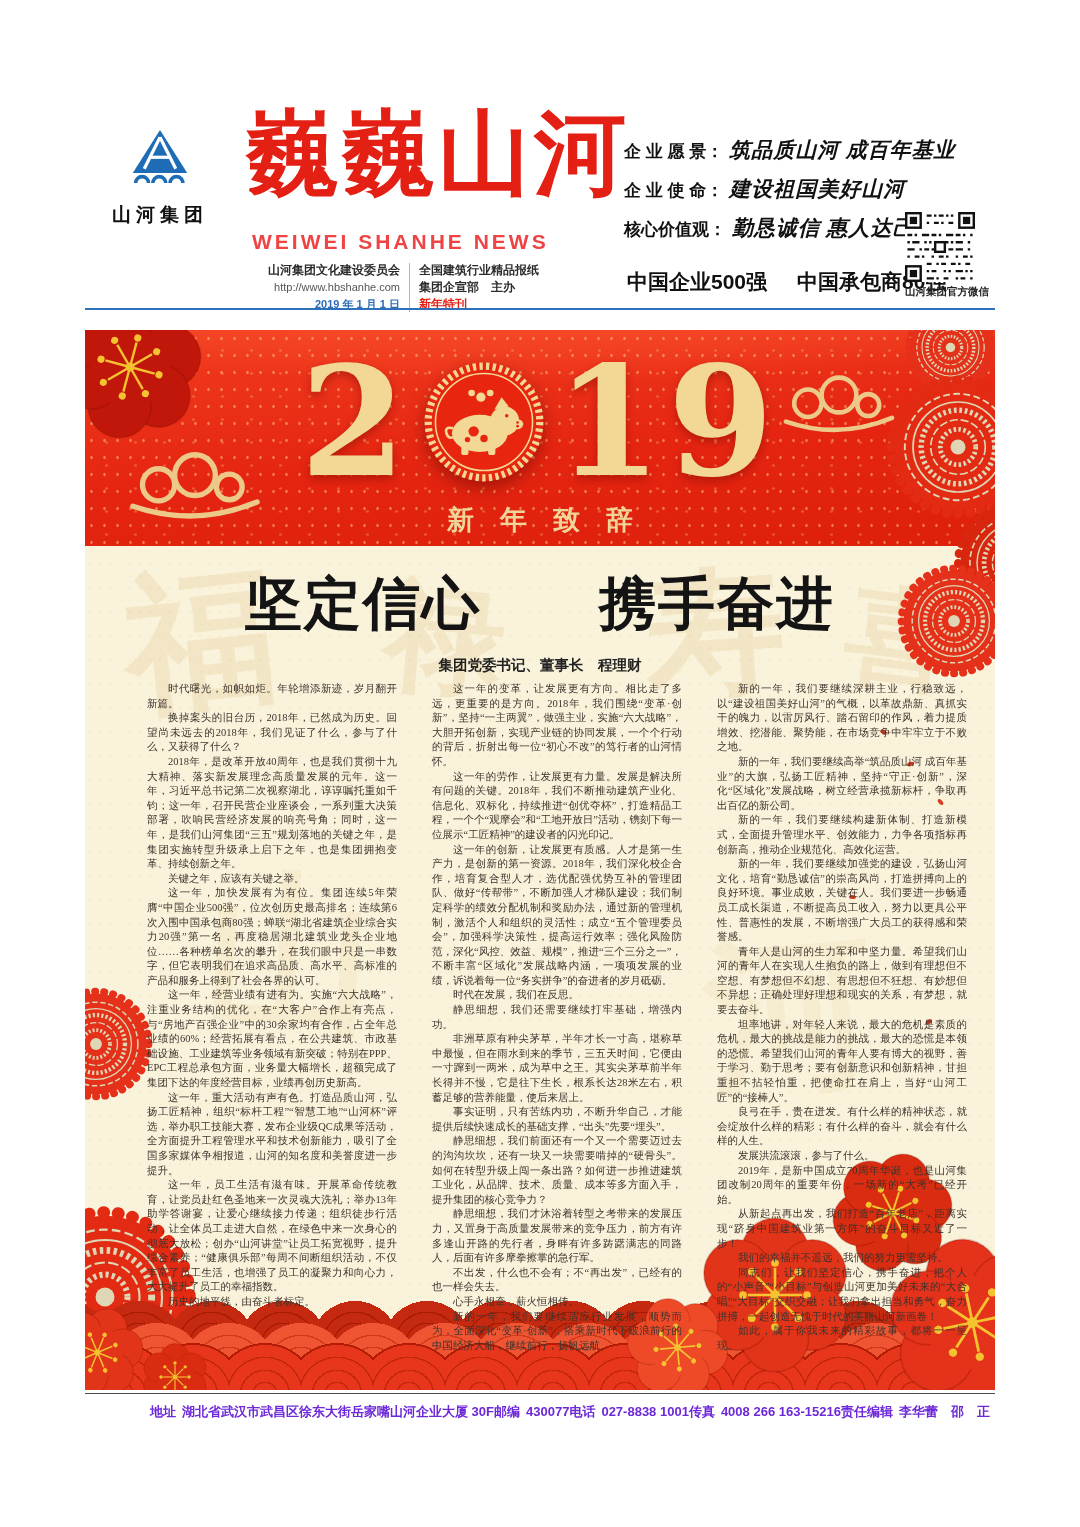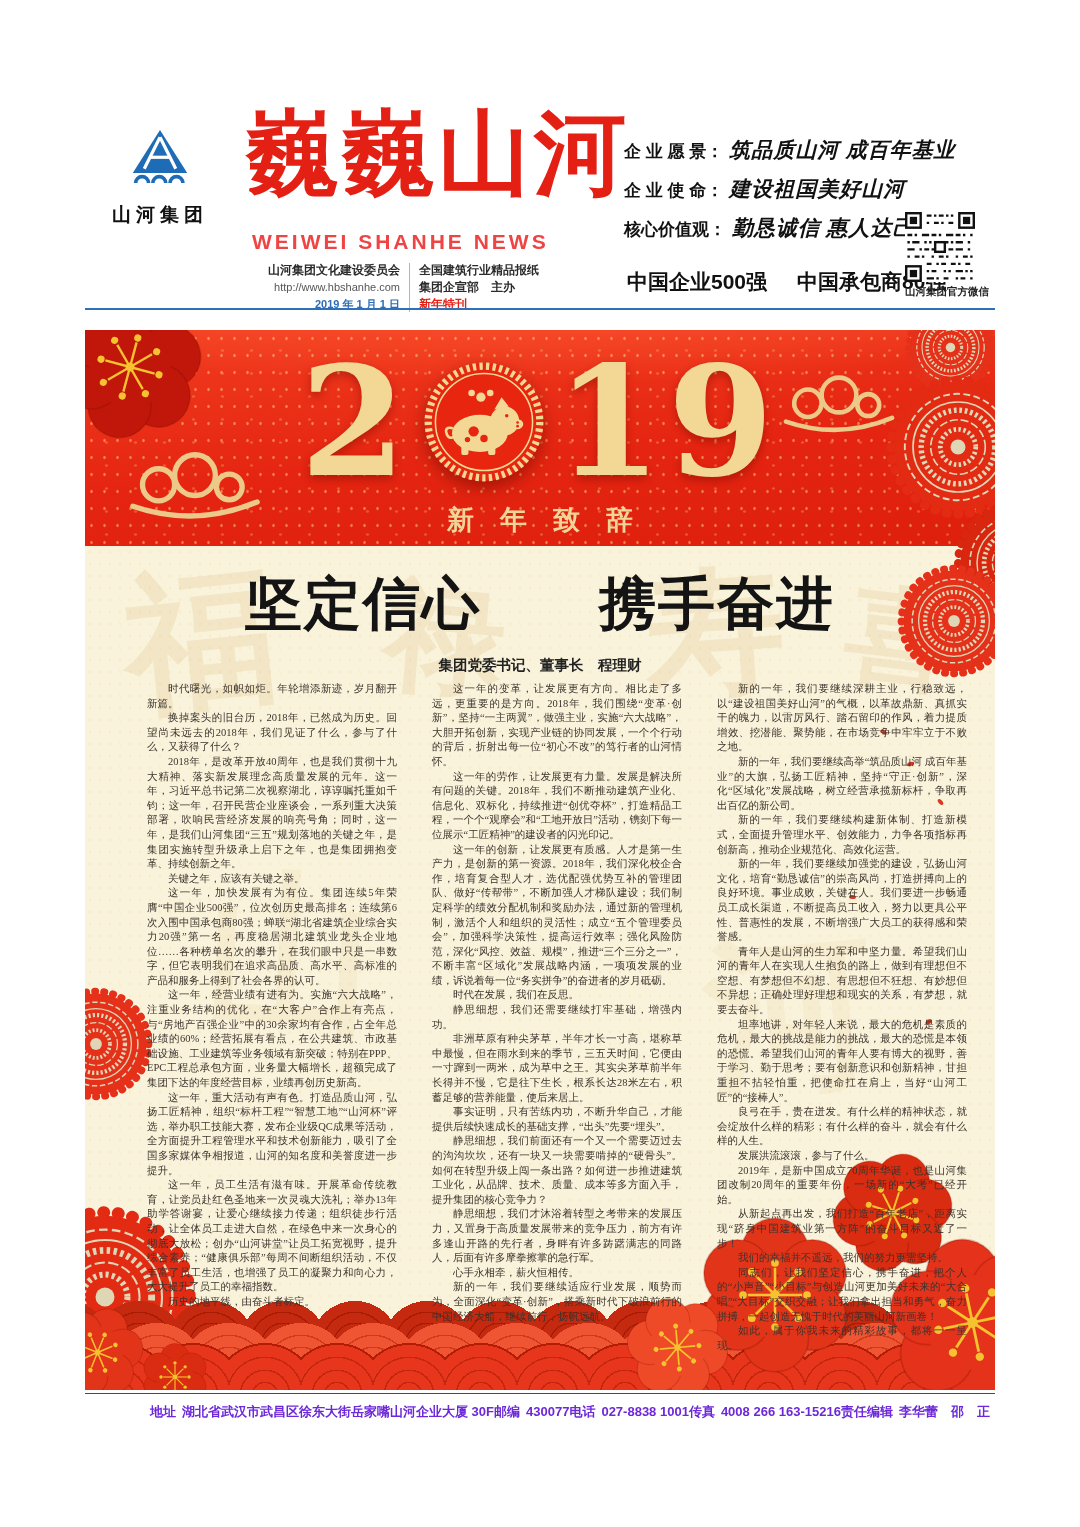--- a/index.html
+++ b/index.html
@@ -330,20 +330,21 @@
       <div class="col">
           <p>这一年的变革，让发展更有方向。相比走了多远，更重要的是方向。2018年，我们围绕“变革·创新”，坚持“一主两翼”，做强主业，实施“六大战略”，大胆开拓创新，实现产业链的协同发展，一个个行动的背后，折射出每一位“初心不改”的笃行者的山河情怀。</p>
           <p>这一年的劳作，让发展更有力量。发展是解决所有问题的关键。2018年，我们不断推动建筑产业化、信息化、双标化，持续推进“创优夺杯”，打造精品工程，一个个“观摩会”和“工地开放日”活动，镌刻下每一位展示“工匠精神”的建设者的闪光印记。</p>
           <p>这一年的创新，让发展更有质感。人才是第一生产力，是创新的第一资源。2018年，我们深化校企合作，培育复合型人才，选优配强优势互补的管理团队、做好“传帮带”，不断加强人才梯队建设；我们制定科学的绩效分配机制和奖励办法，通过新的管理机制，激活个人和组织的灵活性；成立“五个管理委员会”，加强科学决策性，提高运行效率；强化风险防范，深化“风控、效益、规模”，推进“三个三分之一”，不断丰富“区域化”发展战略内涵，一项项发展的业绩，诉说着每一位“务实拼争”的奋进者的岁月砥砺。</p>
           <p>时代在发展，我们在反思。</p>
           <p>静思细想，我们还需要继续打牢基础，增强内功。</p>
           <p>非洲草原有种尖茅草，半年才长一寸高，堪称草中最慢，但在雨水到来的季节，三五天时间，它便由一寸蹿到一两米，成为草中之王。其实尖茅草前半年长得并不慢，它是往下生长，根系长达28米左右，积蓄足够的营养能量，使后来居上。</p>
           <p>事实证明，只有苦练内功，不断升华自己，才能提供后续快速成长的基础支撑，“出头”先要“埋头”。</p>
           <p>静思细想，我们前面还有一个又一个需要迈过去的沟沟坎坎，还有一块又一块需要啃掉的“硬骨头”。如何在转型升级上闯一条出路？如何进一步推进建筑工业化，从品牌、技术、质量、成本等多方面入手，提升集团的核心竞争力？</p>
           <p>静思细想，我们才沐浴着转型之考带来的发展压力，又置身于高质量发展带来的竞争压力，前方有许多逢山开路的先行者，身畔有许多踌躇满志的同路人，后面有许多摩拳擦掌的急行军。</p>
+          <p>不出发，什么也不会有；不“再出发”，已经有的也一样会失去。</p>
           <p>心手永相牵，薪火恒相传。</p>
           <p>新的一年，我们要继续适应行业发展，顺势而为，全面深化“变革·创新”，搭乘新时代下破浪前行的中国经济大船，继续前行，扬帆远航。</p>
         </div>
       <div class="col">
           <p>新的一年，我们要继续深耕主业，行稳致远，以“建设祖国美好山河”的气概，以革故鼎新、真抓实干的魄力，以雷厉风行、踏石留印的作风，着力提质增效、挖潜能、聚势能，在市场竞争中牢牢立于不败之地。</p>
           <p>新的一年，我们要继续高举“筑品质山河 成百年基业”的大旗，弘扬工匠精神，坚持“守正·创新”，深化“区域化”发展战略，树立经营承揽新标杆，争取再出百亿的新公司。</p>
           <p>新的一年，我们要继续构建新体制、打造新模式，全面提升管理水平、创效能力，力争各项指标再创新高，推动企业规范化、高效化运营。</p>
           <p>新的一年，我们要继续加强党的建设，弘扬山河文化，培育“勤恳诚信”的崇高风尚，打造拼搏向上的良好环境。事业成败，关键在人。我们要进一步畅通员工成长渠道，不断提高员工收入，努力以更具公平性、普惠性的发展，不断增强广大员工的获得感和荣誉感。</p>
           <p>青年人是山河的生力军和中坚力量。希望我们山河的青年人在实现人生抱负的路上，做到有理想但不空想、有梦想但不幻想、有思想但不狂想、有妙想但不异想；正确处理好理想和现实的关系，有梦想，就要去奋斗。</p>
           <p>坦率地讲，对年轻人来说，最大的危机是素质的危机，最大的挑战是能力的挑战，最大的恐慌是本领的恐慌。希望我们山河的青年人要有博大的视野，善于学习、勤于思考；要有创新意识和创新精神，甘担重担不拈轻怕重，把使命扛在肩上，当好“山河工匠”的“接棒人”。</p>

